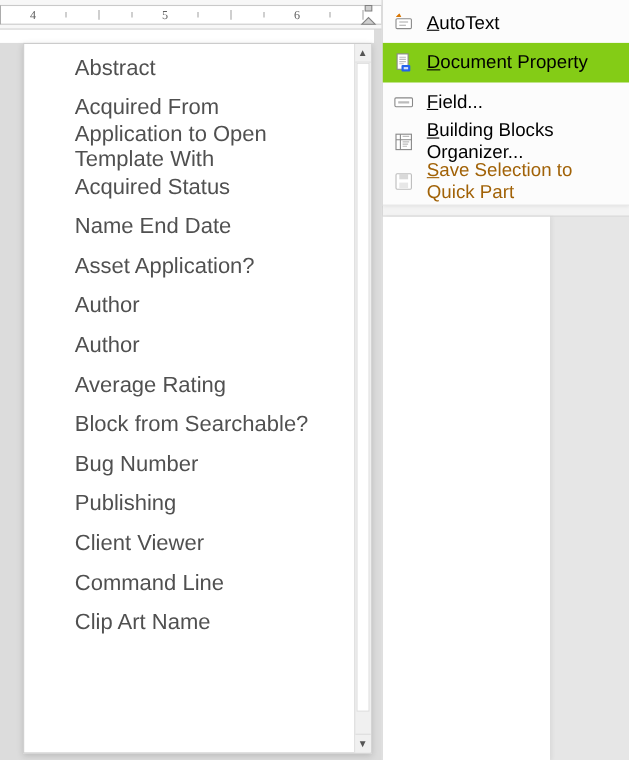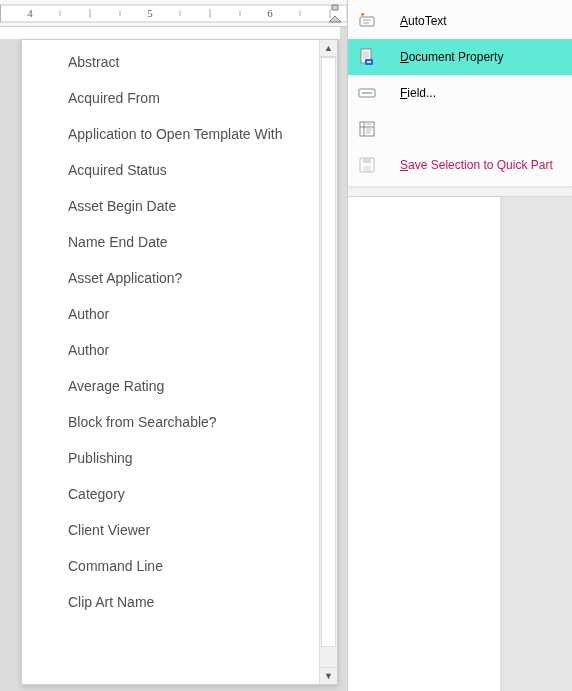--- a/index.html
+++ b/index.html
@@ -60,21 +60,21 @@
     overflow: hidden;
     padding: 4px 0;
   }
   .dd-row {
     height: 36px;
     display: flex;
     align-items: center;
     padding-left: 46px;
     color: #505050;
     cursor: default;
-    font-size: 14px;
+    font-size: 20px;
   }
   .dd-scroll {
     width: 18px;
     background: #f0f0f0;
     border-left: 1px solid #dcdcdc;
     display: flex;
     flex-direction: column;
     align-items: stretch;
   }
   .dd-scroll-btn {
@@ -117,28 +117,28 @@
     box-shadow: 0 1px 3px rgba(0,0,0,.06);
   }
   .menu-item {
     display: flex;
     align-items: center;
     height: 36px;
     padding: 0 8px 0 10px;
     gap: 12px;
     cursor: default;
   }
-  .menu-item.highlight { background: #5eead4; }
-  .menu-item.disabled { color: #be185d; }
+  .menu-item.highlight { background: #84cc16; }
+  .menu-item.disabled { color: #a16207; }
   .menu-icon {
     width: 18px; height: 18px;
     flex: 0 0 18px;
     display: flex; align-items: center; justify-content: center;
   }
-  .menu-label { flex: 1; font-size: 12px; margin-left: 12px; }
+  .menu-label { flex: 1; font-size: 17px; }
   .menu-item .ul { text-decoration: underline; }
 
   
   .panel-body {
     position: absolute;
     top: 196px;
     left: 0;
     width: 225px;
     height: 495px;
     background: #e6e6e6;
@@ -193,45 +193,42 @@
     <div class="dd-row">
         <span>Acquired From</span>
       </div>
     <div class="dd-row">
         <span>Application to Open Template With</span>
       </div>
     <div class="dd-row">
         <span>Acquired Status</span>
       </div>
     <div class="dd-row">
-        <span>Asset Begin Date</span>
-      </div>
-    <div class="dd-row">
         <span>Name End Date</span>
       </div>
     <div class="dd-row">
         <span>Asset Application?</span>
       </div>
     <div class="dd-row">
         <span>Author</span>
       </div>
     <div class="dd-row">
         <span>Author</span>
       </div>
     <div class="dd-row">
         <span>Average Rating</span>
       </div>
     <div class="dd-row">
         <span>Block from Searchable?</span>
       </div>
     <div class="dd-row">
+        <span>Bug Number</span>
+      </div>
+    <div class="dd-row">
         <span>Publishing</span>
-      </div>
-    <div class="dd-row">
-        <span>Category</span>
       </div>
     <div class="dd-row">
         <span>Client Viewer</span>
       </div>
     <div class="dd-row">
         <span>Command Line</span>
       </div>
     <div class="dd-row">
         <span>Clip Art Name</span>
       </div>
@@ -282,20 +279,21 @@
     </div>
 
     <div class="menu-item">
       <span class="menu-icon">
         <svg width="18" height="18" viewBox="0 0 18 18">
             <rect x="2" y="2" width="14" height="14" fill="#fff" stroke="#888"></rect>
             <path d="M6 2v14M2 7h14" stroke="#888"></path>
             <path d="M8 4h6M8 9h6M8 11h5M8 13h4" stroke="#bbb"></path>
           </svg>
       </span>
+      <span class="menu-label"><span class="ul">B</span><span>uilding Blocks Organizer...</span></span>
     </div>
 
     <div class="menu-item disabled">
       <span class="menu-icon">
         <svg width="18" height="18" viewBox="0 0 18 18">
             <rect x="2" y="2" width="14" height="14" rx="1" fill="#fff" stroke="#bcbcbc"></rect>
             <rect x="5" y="2" width="8" height="5" fill="#d9d9d9"></rect>
             <rect x="5" y="10" width="8" height="5" fill="#e7e7e7"></rect>
           </svg>
       </span>

